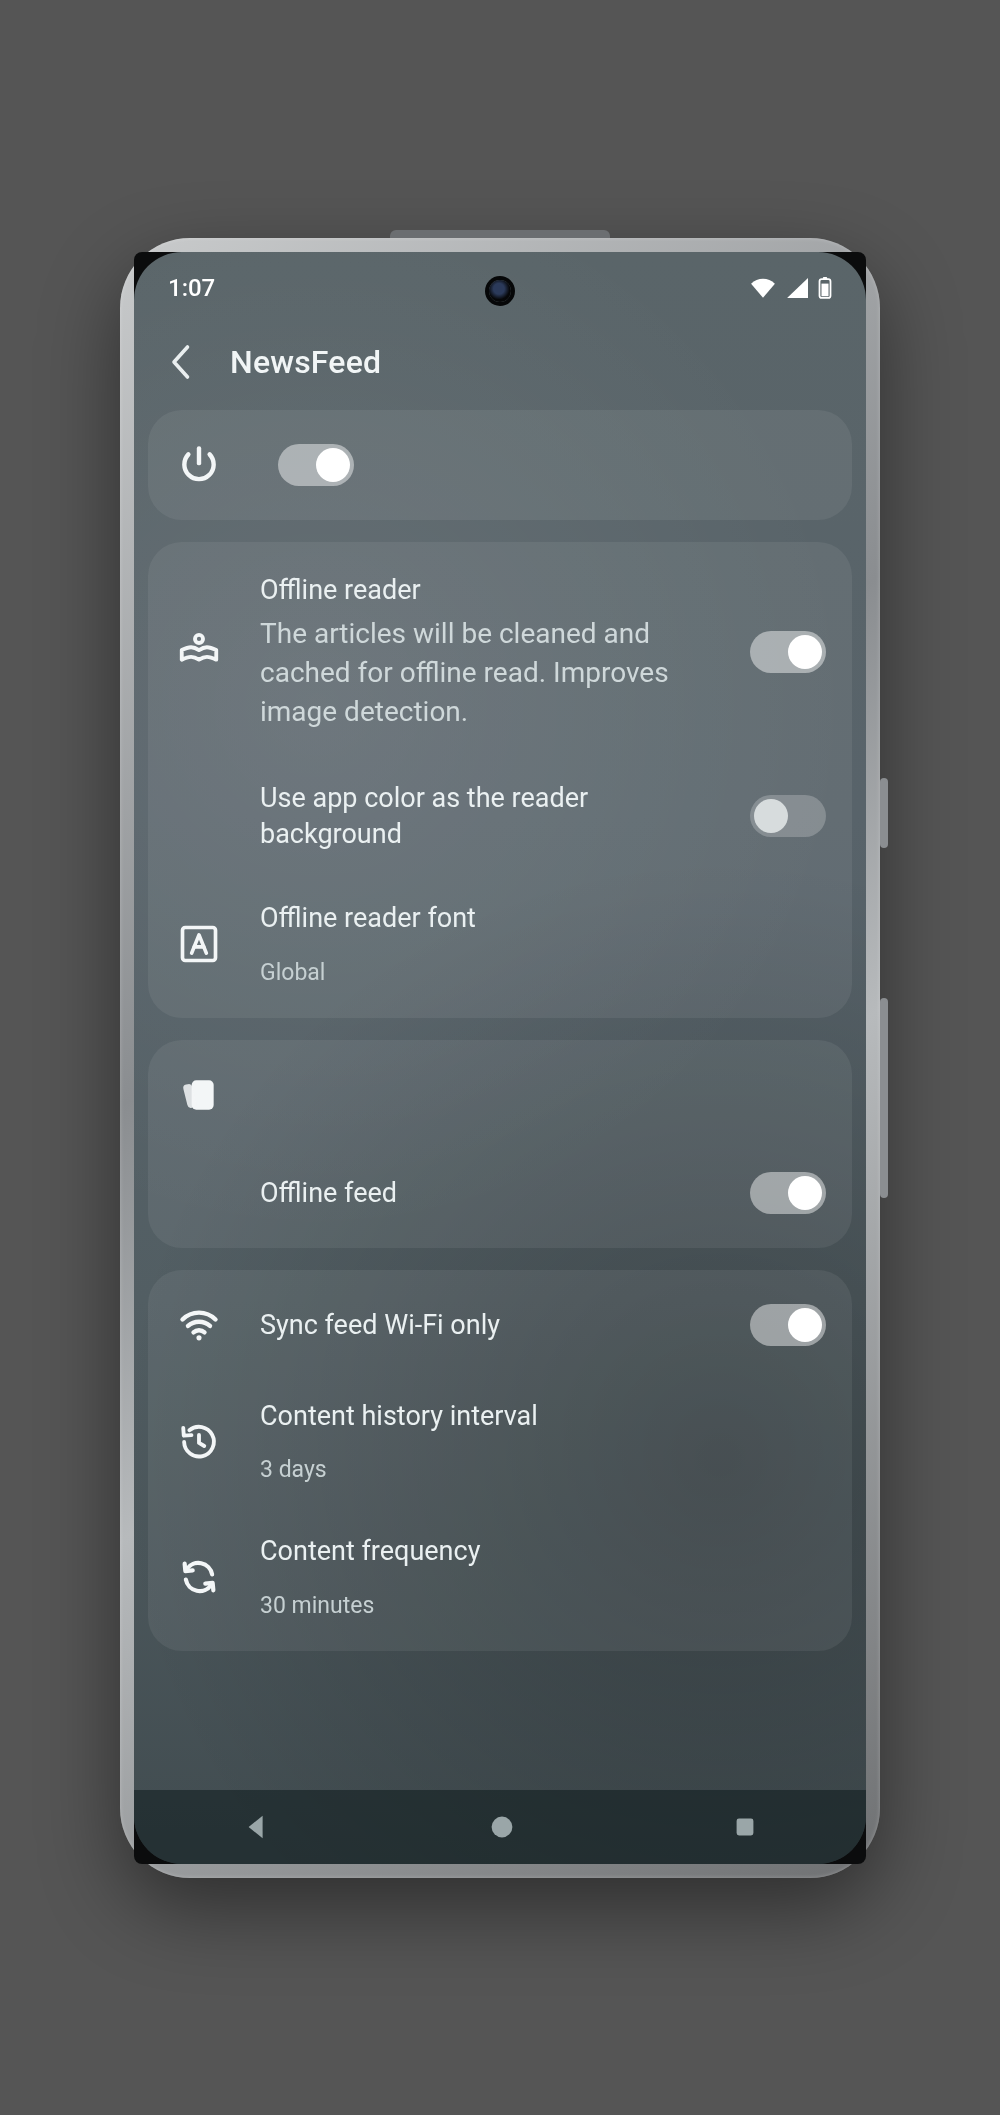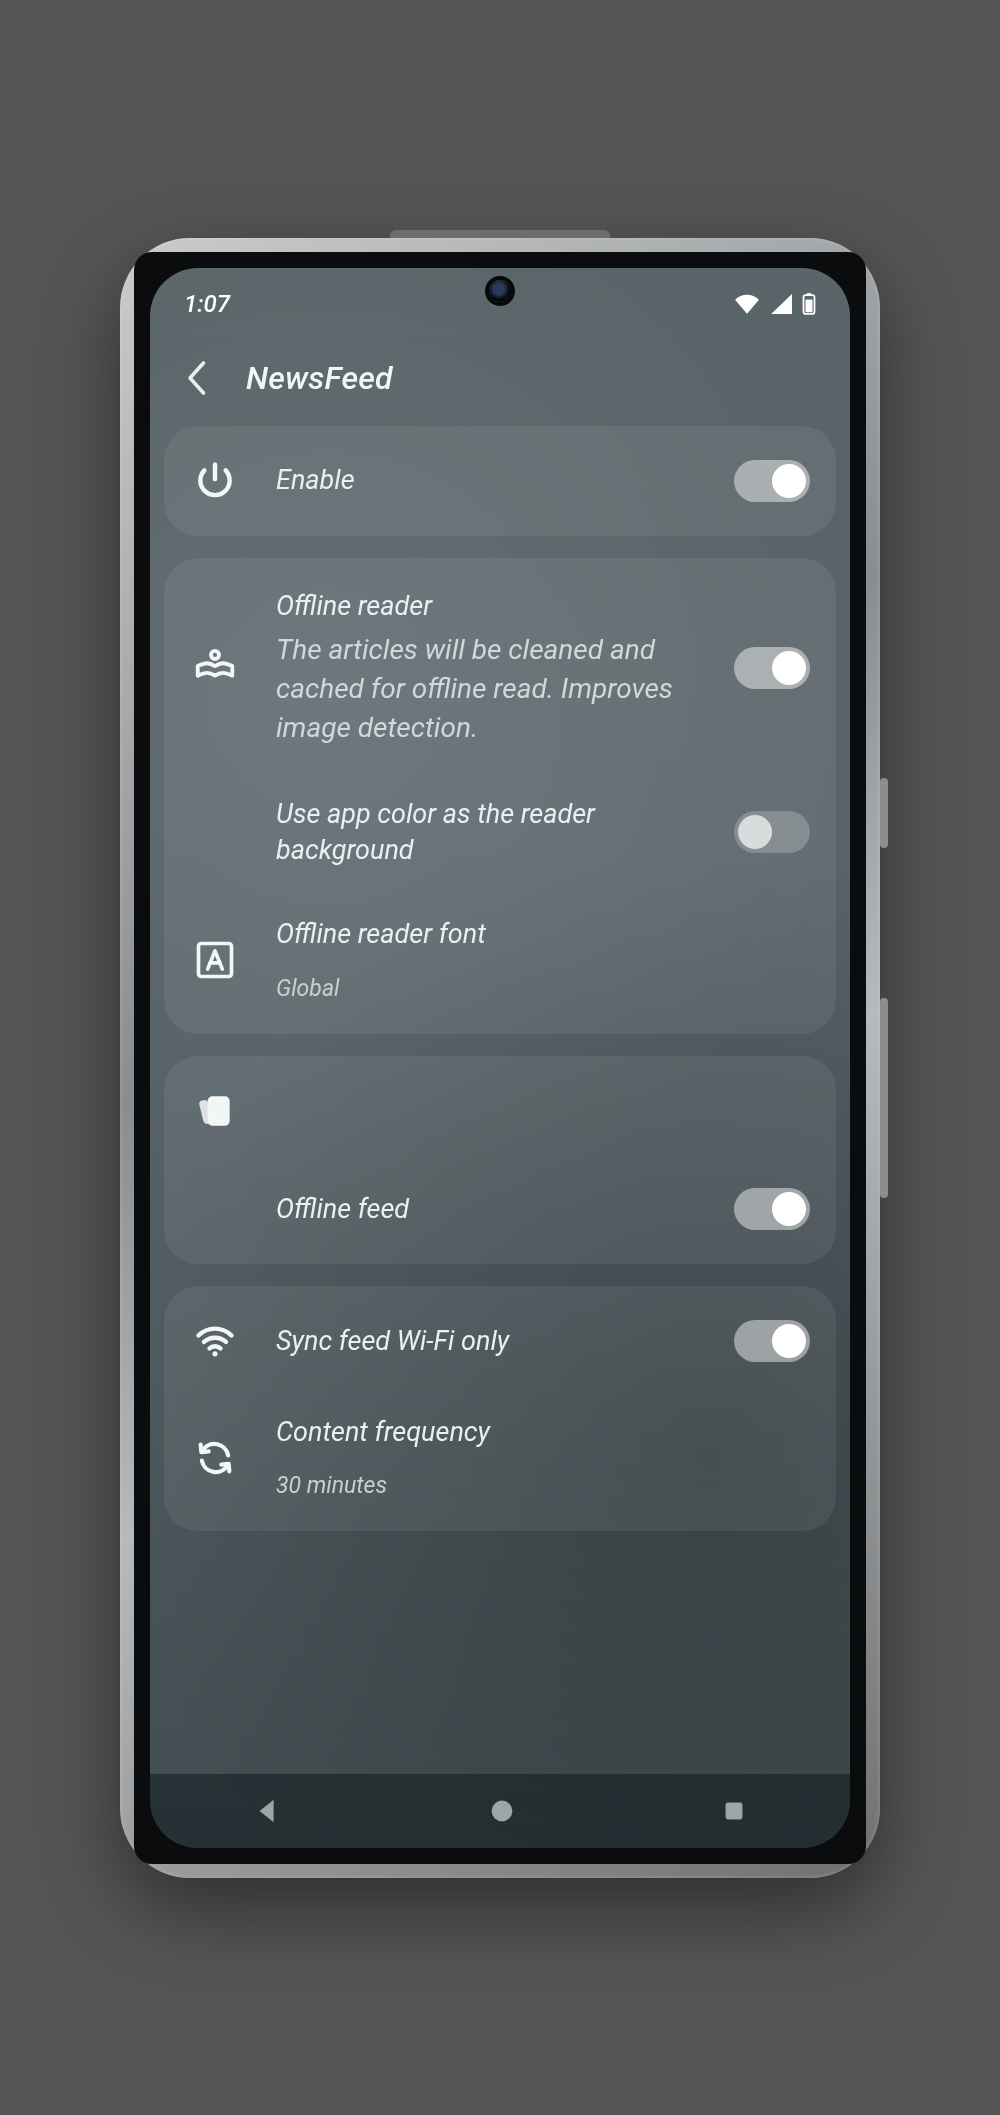--- a/index.html
+++ b/index.html
@@ -29,25 +29,24 @@
     width:220px; height:8px;
     border-radius:6px 6px 0 0;
     background:#6b6e71;
   }
   .side-btn { position:absolute; right:-8px; width:8px; background:#8b8e91; border-radius:4px;}
   .side-btn.a{ top:540px; height:70px;}
   .side-btn.b{ top:760px; height:200px;}
 
   .bezel {
     width:100%; height:100%;
-    border-radius:18px;
+    border-radius:8px;
     background:#0b0c0d;
-    padding:16px;
+    padding:0;
     position:relative;
-    font-style:italic;
   }
   .camera {
     position:absolute;
     top:28px; left:50%; transform:translateX(-50%);
     width:22px; height:22px; border-radius:50%;
     background: radial-gradient(circle at 45% 40%, #2b3a5a 0 30%, #060708 60%);
     box-shadow:0 0 0 4px #060708;
     z-index:30;
   }
 
@@ -181,23 +180,20 @@
       <div class="content">
 
         <div class="card">
           <div class="row">
             <span class="icon">
               <svg width="44" height="44" viewBox="0 0 24 24" fill="none" stroke="#f3f6f7" stroke-width="2.4" stroke-linecap="round">
                 <path d="M12 3 V11"></path>
                   <path d="M6.2 6.2 A8 8 0 1 0 17.8 6.2"></path>
               </svg>
             </span>
-            <div class="texts">
-              <div class="label">Enable</div>
-            </div>
             <div class="switch on">
                 <div class="knob"></div>
               </div>
           </div>
         </div>
 
         <div class="card">
           <div class="row">
             <span class="icon">
               <svg width="46" height="46" viewBox="0 0 24 24" fill="none" stroke="#f3f6f7" stroke-width="2" stroke-linecap="round" stroke-linejoin="round">
@@ -275,20 +271,33 @@
               </svg>
             </span>
             <div class="texts">
               <div class="label">Sync feed Wi-Fi only</div>
             </div>
             <div class="switch on">
                 <div class="knob"></div>
               </div>
           </div>
 
+          <div class="row">
+            <span class="icon">
+              <svg width="42" height="42" viewBox="0 0 24 24" fill="none" stroke="#f3f6f7" stroke-width="2.2" stroke-linecap="round" stroke-linejoin="round">
+                <path d="M3.5 12 A8.5 8.5 0 1 0 6.5 5.3"></path>
+                <path d="M3 4 L3.3 8.4 L7.7 8.1"></path>
+                <path d="M12 8 V12.5 L15 14.3"></path>
+              </svg>
+            </span>
+            <div class="texts">
+              <div class="label">Content history interval</div>
+              <div class="sub">3 days</div>
+            </div>
+          </div>
 
           <div class="row">
             <span class="icon">
               <svg width="42" height="42" viewBox="0 0 24 24" fill="none" stroke="#f3f6f7" stroke-width="2.4" stroke-linecap="round" stroke-linejoin="round">
                 <path d="M19.5 10.5 A8 8 0 0 0 5 7.5"></path>
                 <path d="M8.4 8.2 L4.2 8.6 L3.8 4.4"></path>
                 <path d="M4.5 13.5 A8 8 0 0 0 19 16.5"></path>
                 <path d="M15.6 15.8 L19.8 15.4 L20.2 19.6"></path>
               </svg>
             </span>

